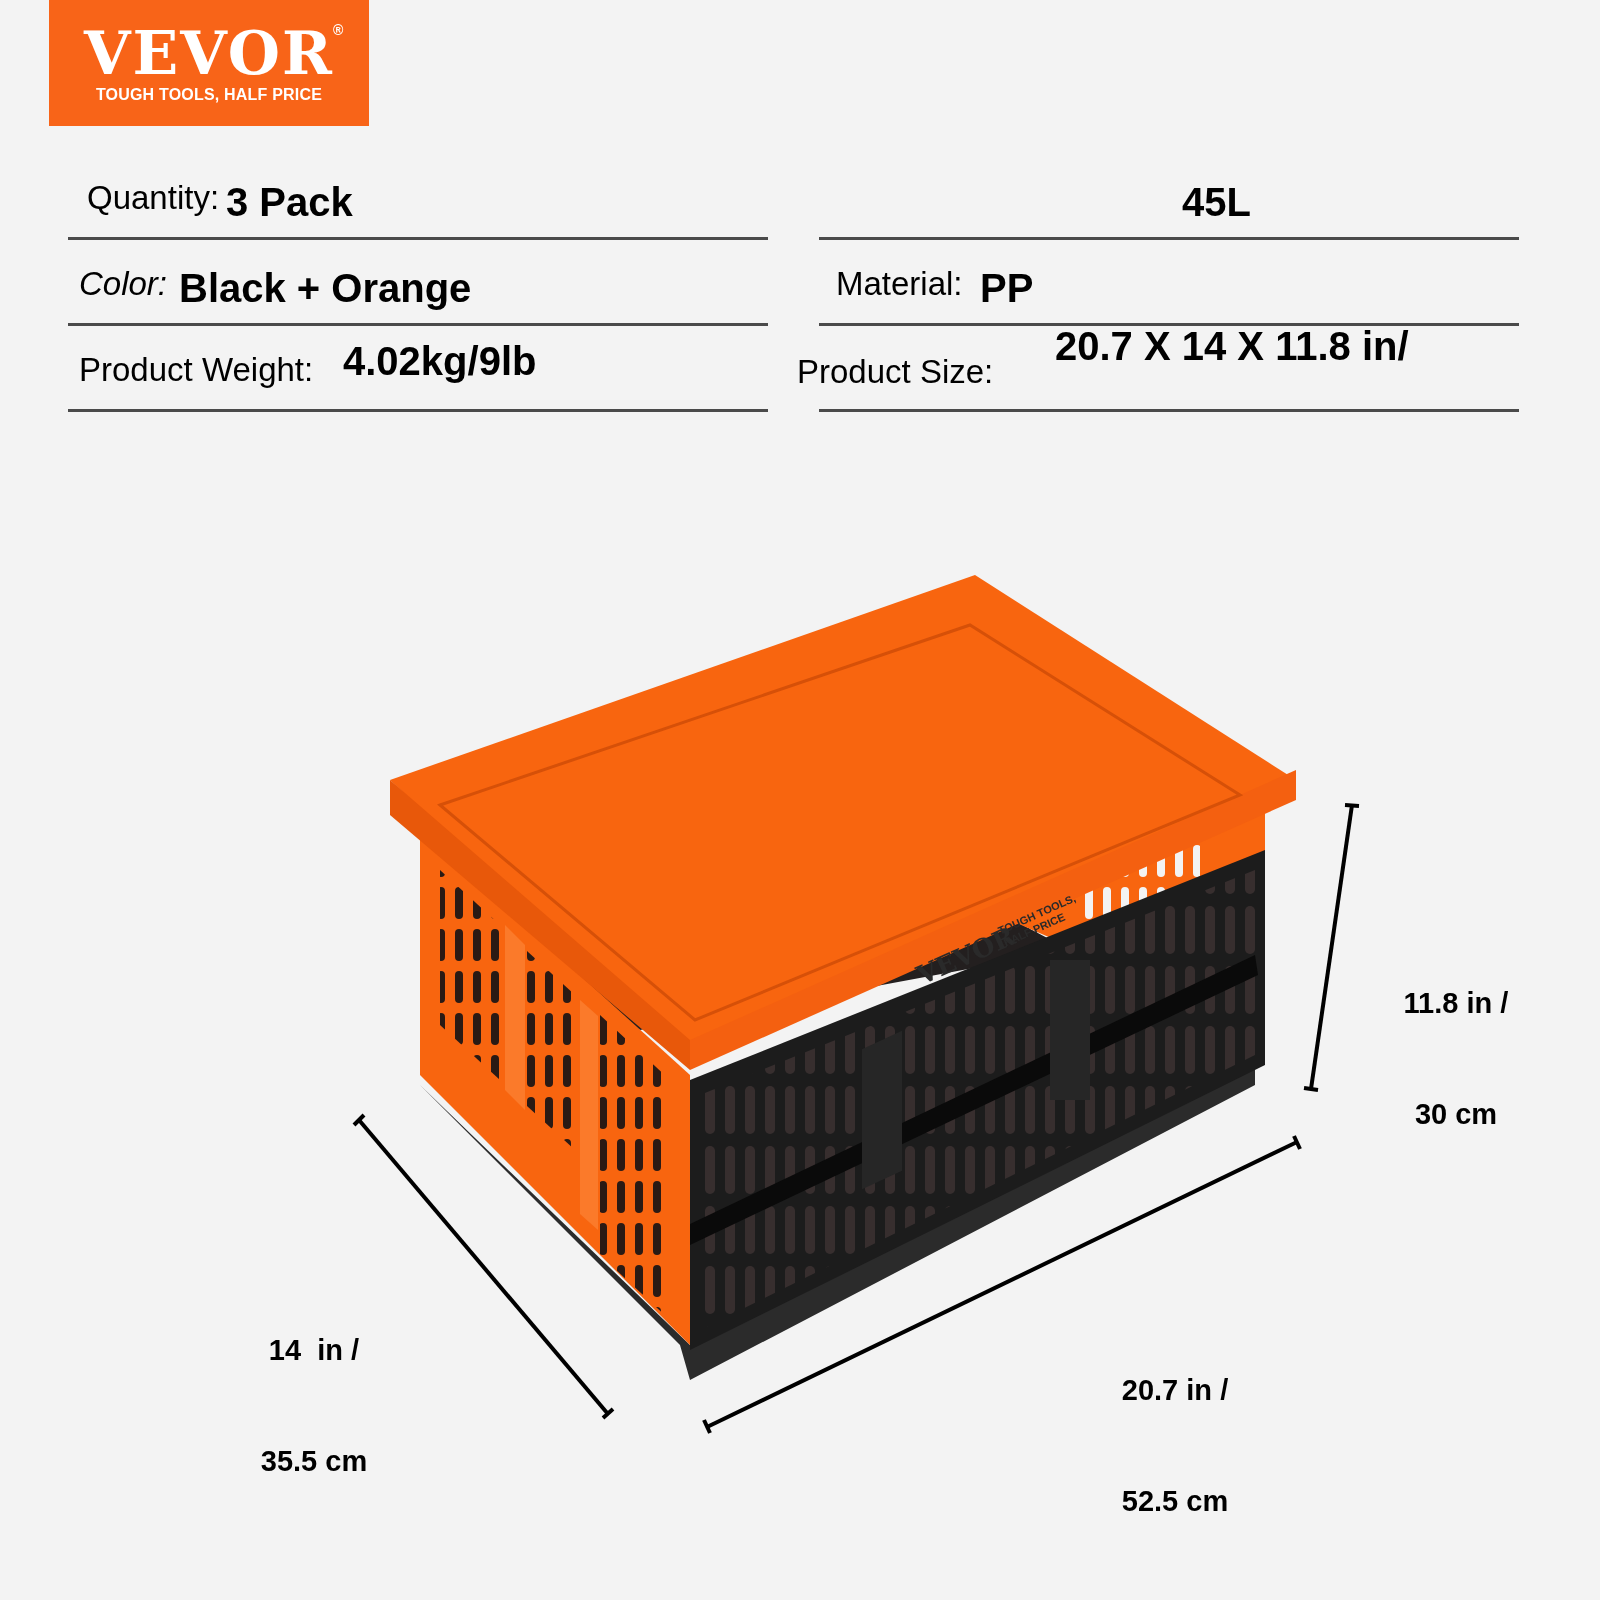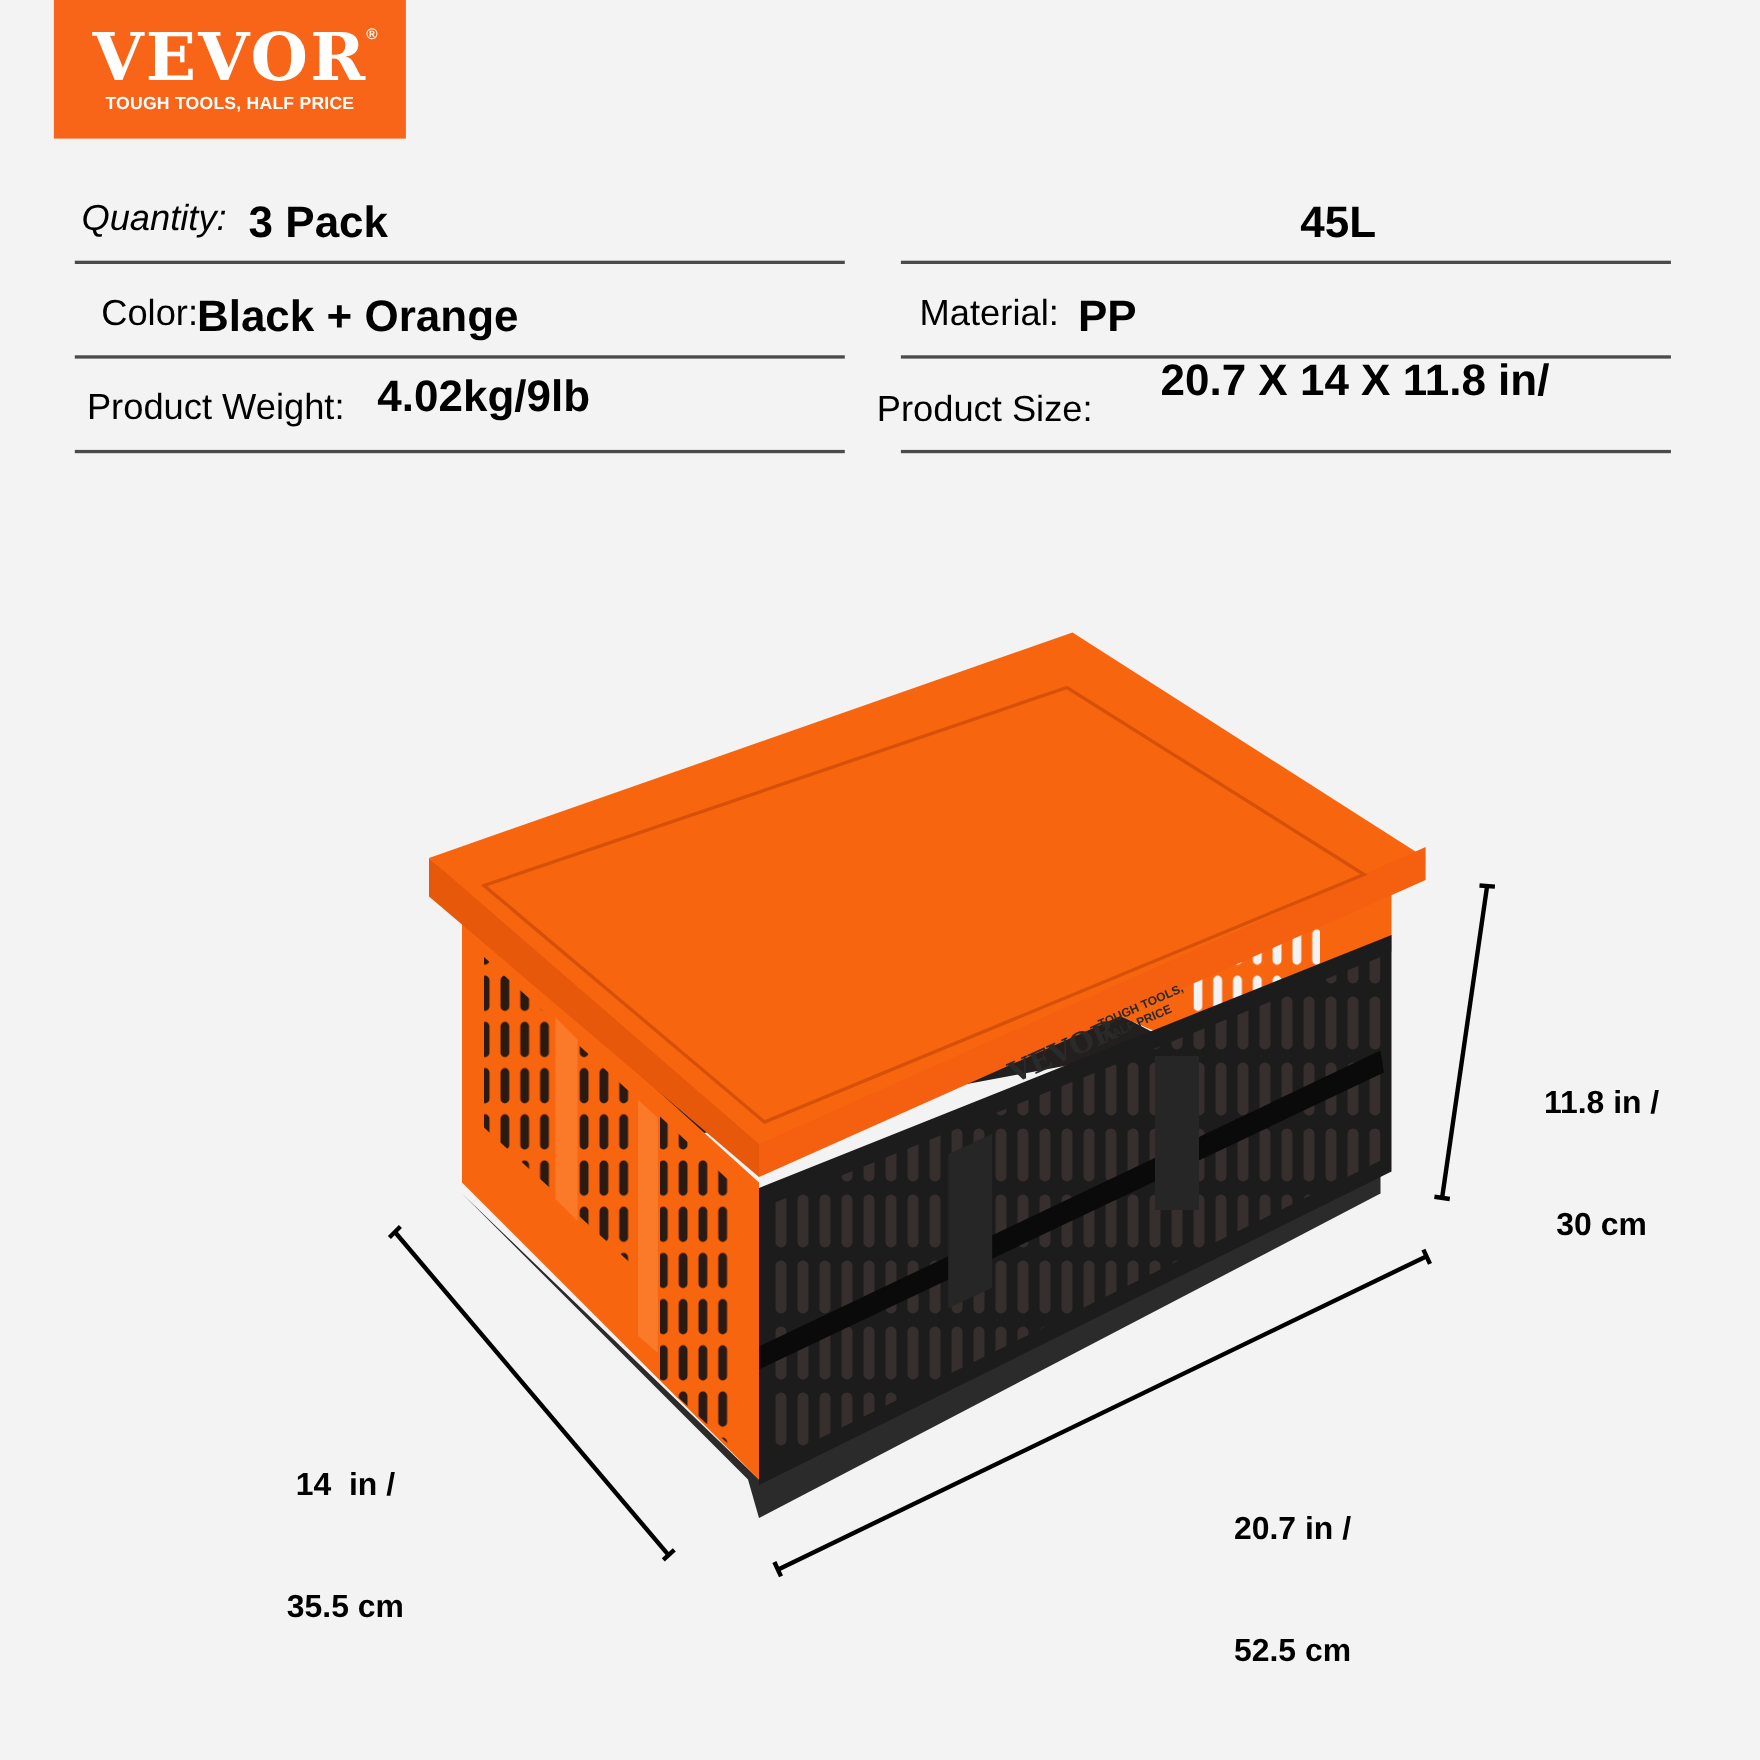--- a/index.html
+++ b/index.html
@@ -29,25 +29,25 @@
 </head>
 <body>
 
 <div class="logo">
   <div class="brand">VEVOR</div>
   <div class="reg">®</div>
   <div class="slogan">TOUGH TOOLS, HALF PRICE</div>
 </div>
 
 <div class="spec-row" style="left:68px; top:151px; width:700px;">
-  <span class="spec-label" style="left:6px; top:28px;font-style:italic;">Quantity:</span>
+  <span class="spec-label" style="left:19px; top:28px;">Quantity:</span>
   <span class="spec-value" style="left:158px; top:29px;">3 Pack</span>
 </div>
 <div class="spec-row" style="left:68px; top:237px; width:700px;">
-  <span class="spec-label" style="left:24px; top:28px;">Color:</span>
+  <span class="spec-label" style="left:11px; top:28px;font-style:italic;">Color:</span>
   <span class="spec-value" style="left:111px; top:29px;">Black + Orange</span>
 </div>
 <div class="spec-row" style="left:68px; top:323px; width:700px;">
   <span class="spec-label" style="left:11px; top:28px;">Product Weight:</span>
   <span class="spec-value" style="left:275px; top:16px;">4.02kg/9lb</span>
 </div>
 
 <div class="spec-row" style="left:819px; top:151px; width:700px;">
   <span class="spec-value" style="left:363px; top:29px;">45L</span>
 </div>

